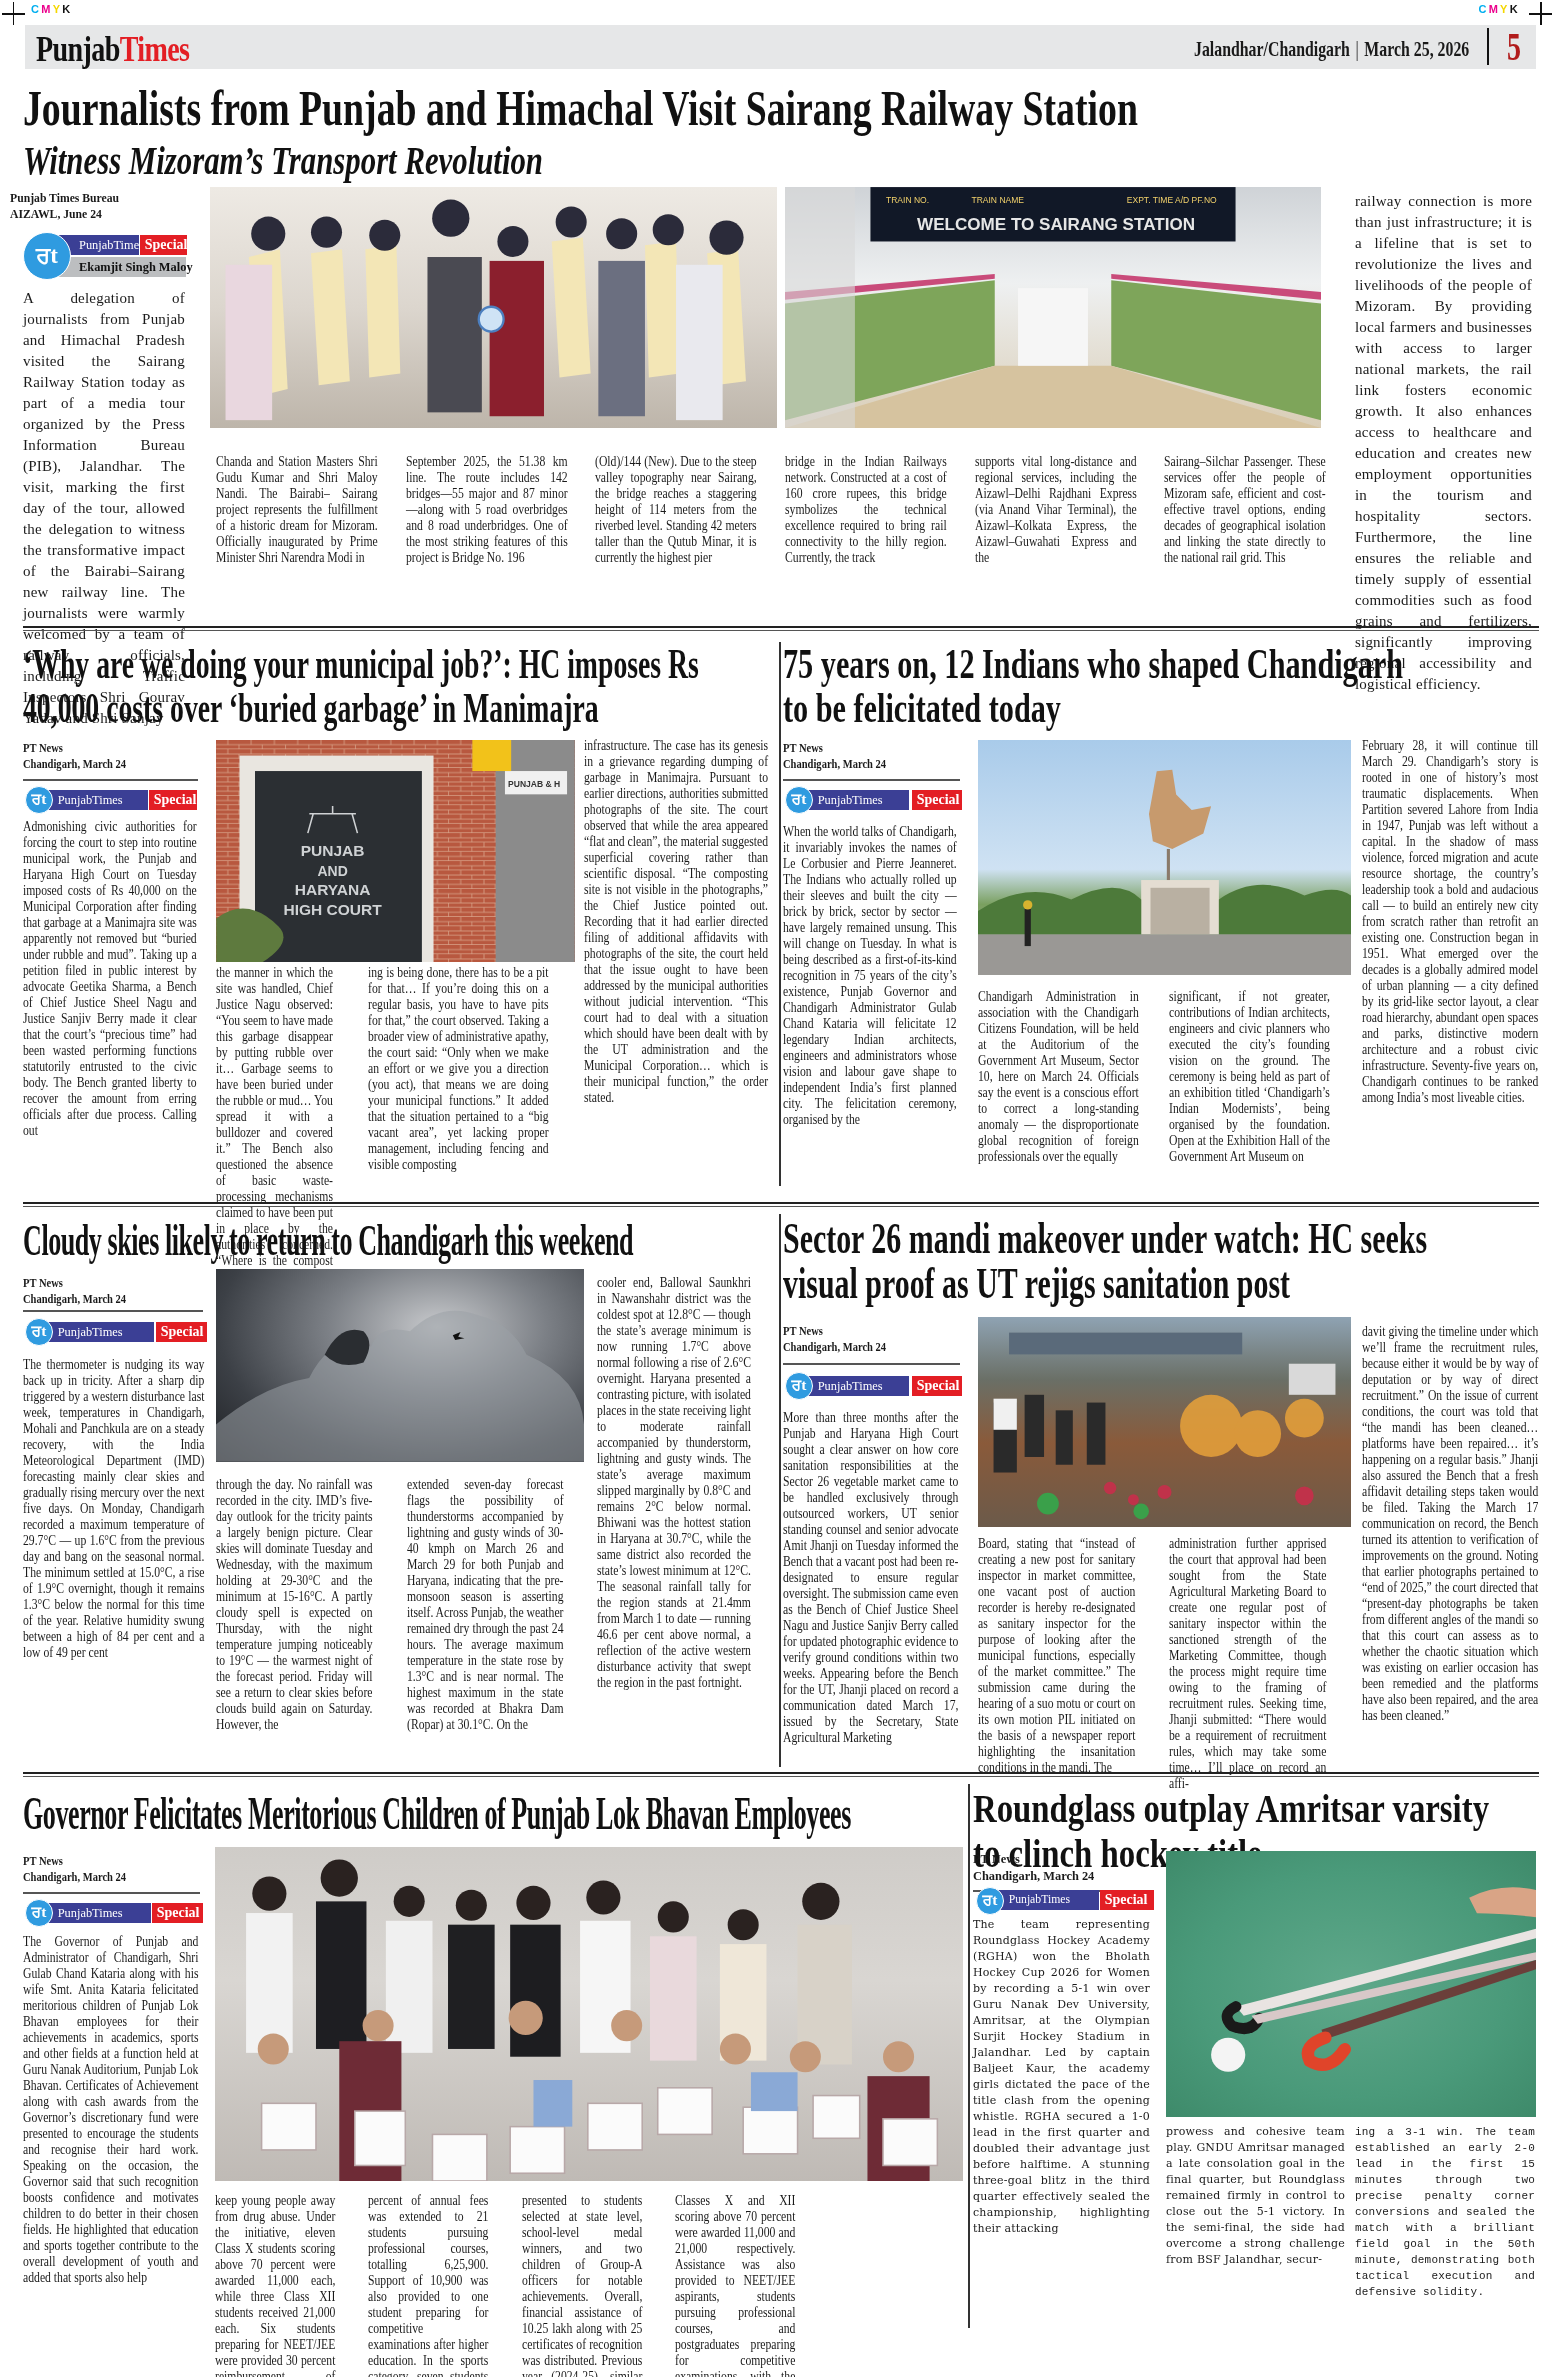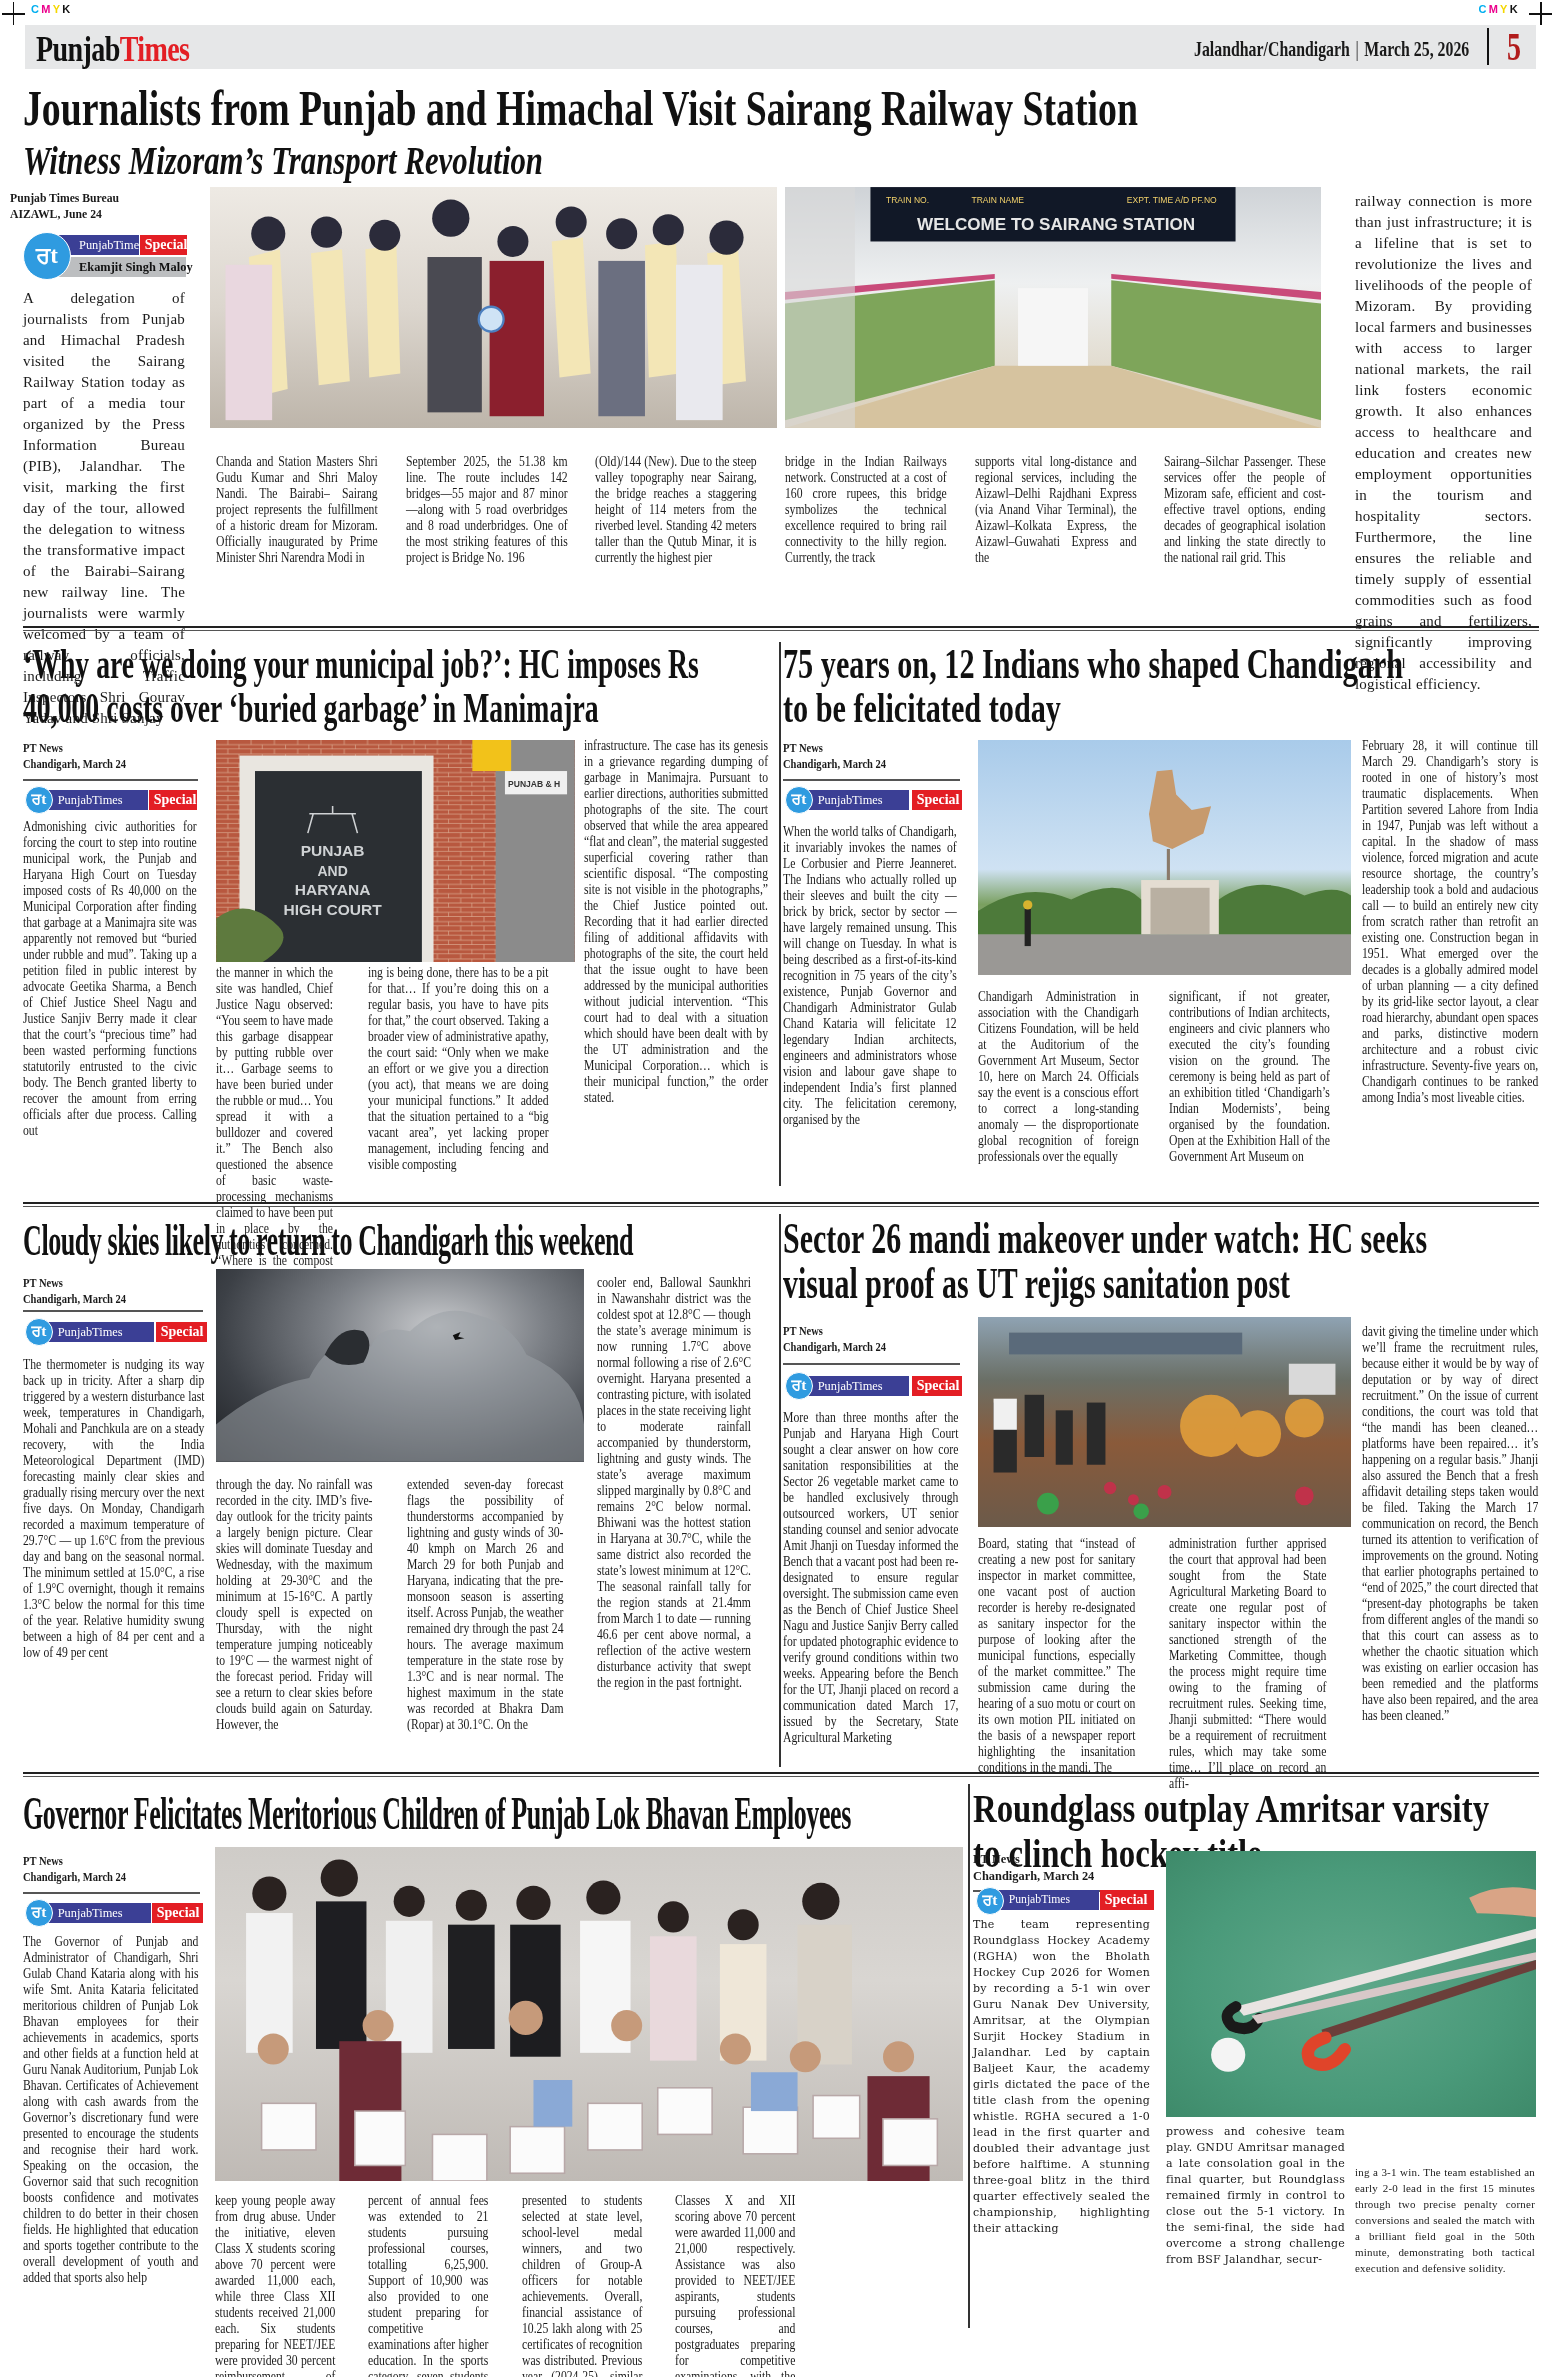--- a/index.html
+++ b/index.html
@@ -395,15 +395,15 @@
       <path d="M90 200 L476 100 L476 112 L100 212 Z" fill="#e9e4e2"></path>
       <path d="M90 200 Q70 210 85 225 Q110 235 120 215" stroke="#1a1a1a" stroke-width="14" fill="none" stroke-linecap="round"></path>
       <path d="M110 212 L476 130 L476 140 L118 222 Z" fill="#d8c8c8"></path>
       <path d="M200 230 L476 140 L476 152 L205 242 Z" fill="#6b3f3a"></path>
       <path d="M205 240 Q175 250 185 270 Q210 285 230 255" stroke="#e0442a" stroke-width="16" fill="none" stroke-linecap="round"></path>
       <path d="M390 60 Q430 40 476 50 L476 85 Q430 80 400 80 Z" fill="#d9a486"></path>
       <circle cx="80" cy="262" r="22" fill="#f4f4f4"></circle>
     </svg>
   </div>
   <div class="col c1 wide" style="left:1166px;top:2124px;width:179px;font-family:'DejaVu Serif',serif;font-size:11px;line-height:16px;">prowess and cohesive team play. GNDU Amritsar managed a late consolation goal in the final quarter, but Roundglass remained firmly in control to close out the 5-1 victory. In the semi-final, the side had overcome a strong challenge from BSF Jalandhar, secur-</div>
-  <div class="col c1 wide" style="left:1355px;top:2124px;width:180px;font-family:Liberation Serif, serif;font-size:11px;line-height:16px;margin-top:40px;">ing a 3-1 win. The team established an early 2-0 lead in the first 15 minutes through two precise penalty corner conversions and sealed the match with a brilliant field goal in the 50th minute, demonstrating both tactical execution and defensive solidity.</div>
+  <div class="col c1 wide" style="left:1355px;top:2124px;width:180px;font-family:Liberation Mono, monospace;font-size:11px;line-height:16px;">ing a 3-1 win. The team established an early 2-0 lead in the first 15 minutes through two precise penalty corner conversions and sealed the match with a brilliant field goal in the 50th minute, demonstrating both tactical execution and defensive solidity.</div>
 </section>
 
 
 </body></html>

